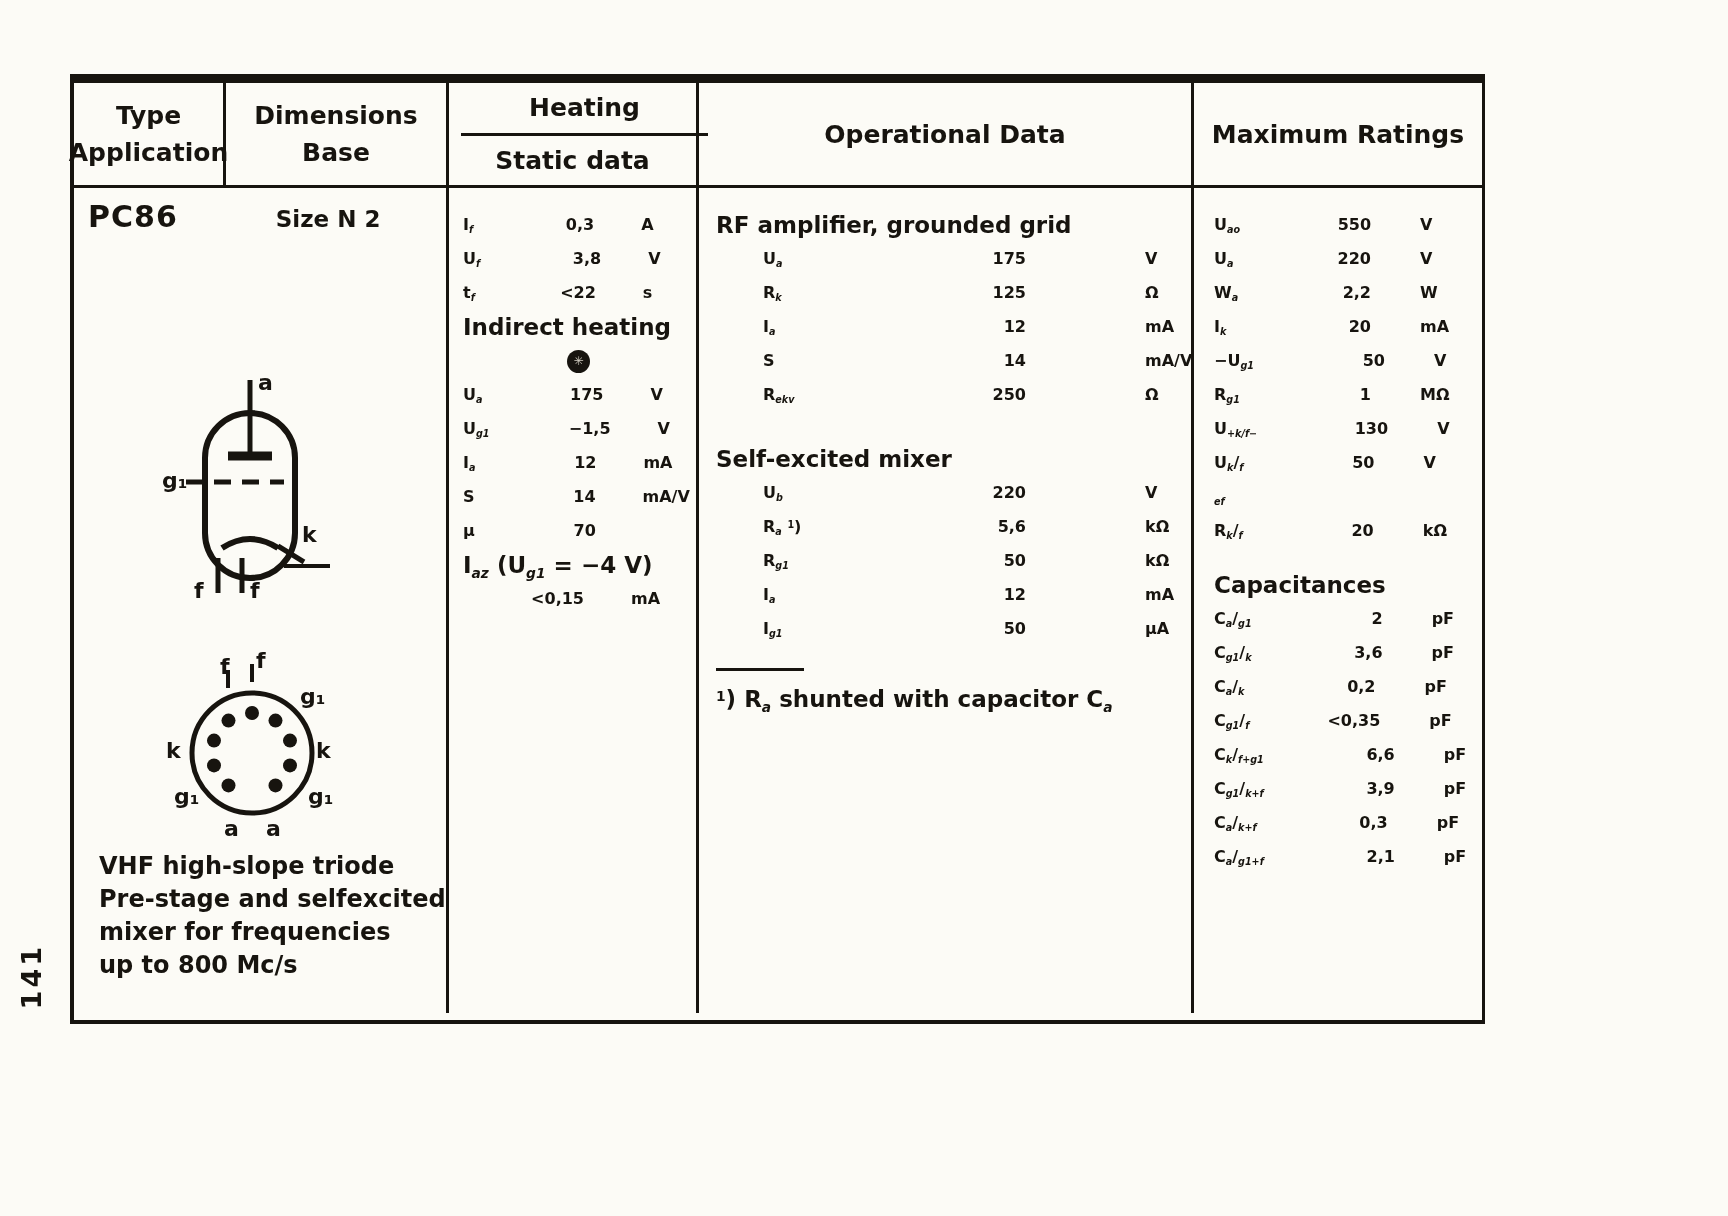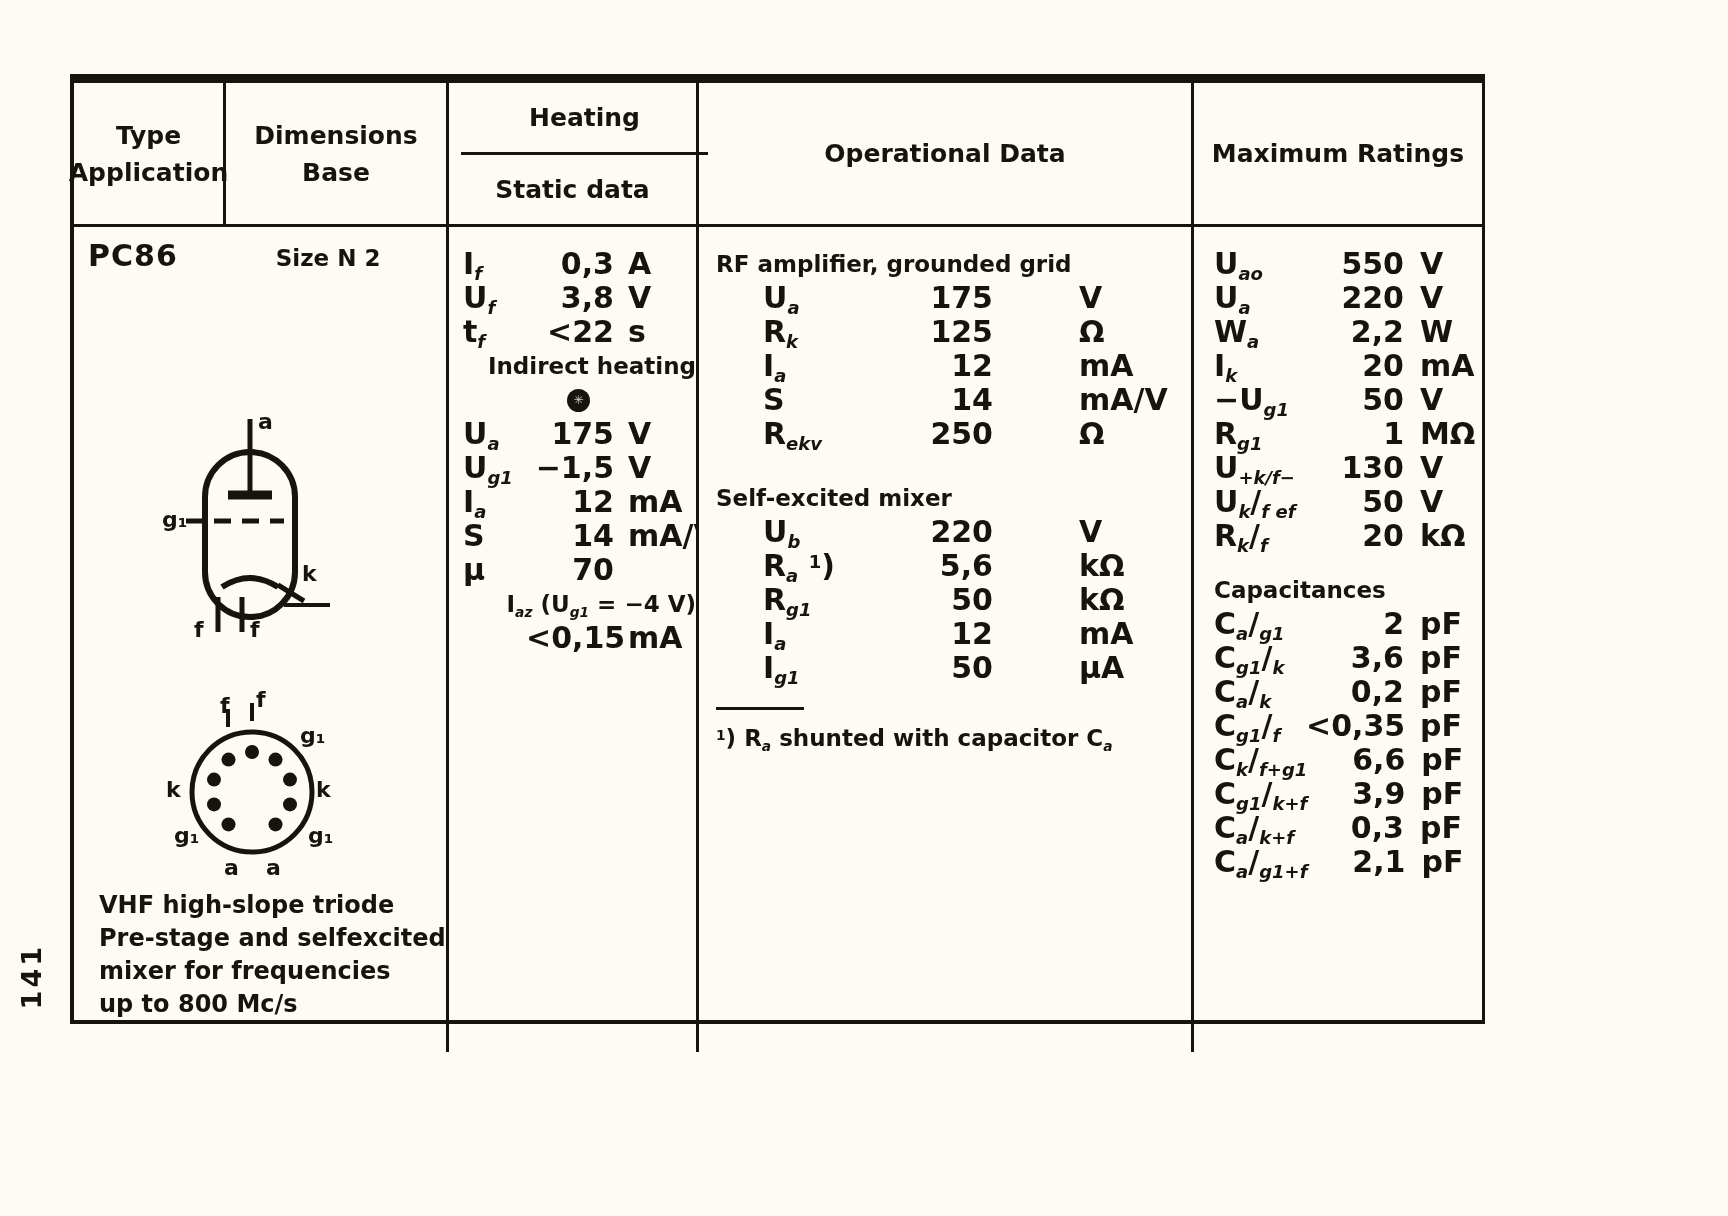--- a/index.html
+++ b/index.html
@@ -1,46 +1,46 @@
 <!DOCTYPE html>
 <html><head>
 <meta charset="utf-8">
 <style>
   html,body{margin:0;padding:0;background:#d9d6cf;}
   .sheet{position:relative;width:1728px;height:1216px;background:#fcfbf6;
          font-family:"DejaVu Sans",sans-serif;font-weight:700;color:#17140f;overflow:hidden;}
   .table{position:absolute;left:70px;top:74px;width:1415px;height:950px;box-sizing:border-box;
          border-top:9px solid #17140f;border-bottom:4px solid #17140f;
          border-left:4px solid #17140f;border-right:3px solid #17140f;}
-  .header{display:grid;grid-template-columns:152px 223px 250px 495px 1fr;height:144px;
+  .header{display:grid;grid-template-columns:152px 223px 250px 495px 1fr;height:105px;
           border-bottom:3px solid #17140f;box-sizing:border-box;}
   .hcell{border-right:3px solid #17140f;display:flex;flex-direction:column;justify-content:center;
          align-items:center;font-size:25px;gap:8px;box-sizing:border-box;}
   .hcell:last-child{border-right:none;}
   .hcell.split{gap:0;justify-content:stretch;}
   .hcell.split .hsub{flex:1;display:flex;align-items:center;justify-content:center;width:100%;box-sizing:border-box;}
   .hcell.split .hsub:first-child{border-bottom:3px solid #17140f;margin-left:24px;}
   .tbody{display:grid;grid-template-columns:375px 250px 495px 1fr;height:calc(100% - 112px);}
   .bcol{position:relative;border-right:3px solid #17140f;box-sizing:border-box;overflow:hidden;}
   .bcol:last-child{border-right:none;}
-  .prow{display:grid;align-items:baseline;font-size:30px;line-height:34px;}
+  .prow{display:grid;align-items:baseline;font-size:16px;line-height:34px;gap:33px;}
   .heatcol .prow{grid-template-columns:1fr 88px 70px;padding:0 12px 0 14px;}
   .opcol .prow{grid-template-columns:140px 90px 1fr;padding-left:64px;padding-right:10px;}
   .maxcol .prow{grid-template-columns:1fr 98px 64px;padding:0 14px 0 20px;}
   .val{text-align:right;}
   .heatcol .unit{padding-left:14px;}
   .opcol .unit{padding-left:86px;}
   .maxcol .unit{padding-left:16px;}
   sub{font-size:0.6em;font-style:italic;line-height:0;vertical-align:-0.35em;letter-spacing:0;}
   sup{font-size:0.6em;line-height:0;vertical-align:0.45em;}
   .heatcol{padding-top:20px;}
   .opcol{padding-top:20px;}
   .maxcol{padding-top:20px;}
   .sectitle{font-size:23px;line-height:34px;padding-left:17px;}
-  .note-row{font-size:23px;line-height:34px;padding-left:14px;text-align:right;}
+  .note-row{font-size:23px;line-height:34px;padding-left:14px;}
   .symbol-row{height:34px;display:flex;align-items:center;padding-left:118px;}
   .disc{width:23px;height:23px;border-radius:50%;background:#17140f;color:#cfcabe;
         display:flex;align-items:center;justify-content:center;font-size:12px;line-height:1;}
   .footrule{width:88px;height:3px;background:#17140f;margin:22px 0 12px 17px;}
   .footnote{font-size:23px;line-height:32px;padding-left:17px;}
   .typerow{position:absolute;left:14px;top:11px;display:flex;align-items:baseline;}
   .tube-type{font-size:30px;letter-spacing:1px;}
   .tube-size{font-size:23px;margin-left:98px;}
   .desc{position:absolute;left:25px;top:662px;font-size:24px;line-height:33px;}
   .dlabel{position:absolute;font-size:22px;line-height:1;}

